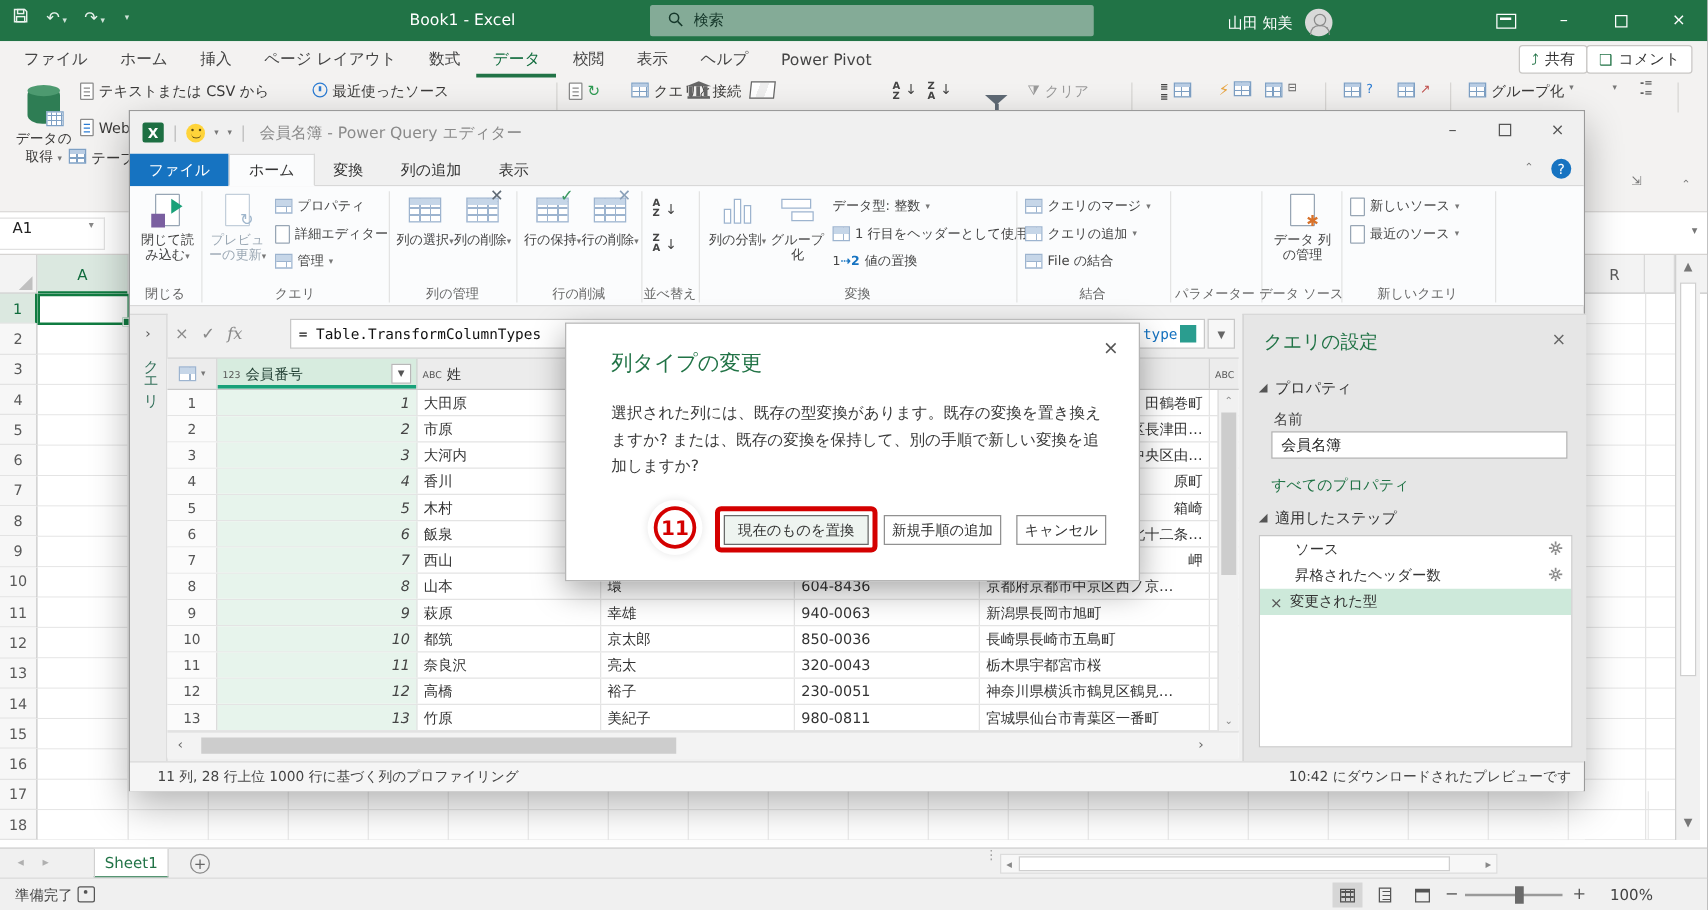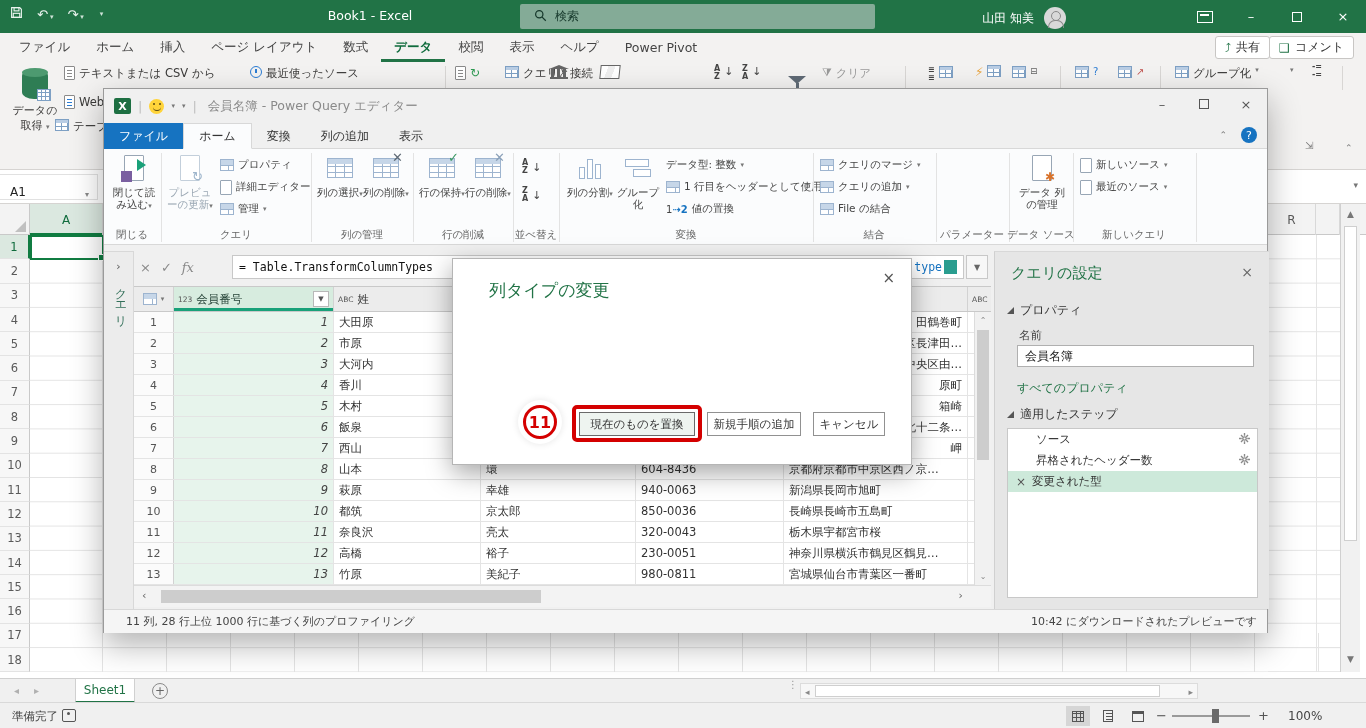--- a/index.html
+++ b/index.html
@@ -21,21 +21,21 @@
   .avatar::after{content:"";position:absolute;left:4px;top:13px;width:14px;height:7px;border-radius:7px 7px 0 0;border:1.5px solid #8a8a8a;border-bottom:none}
   .winbtns{position:absolute;right:0;top:0;height:33px;display:flex}
   .winbtns>div{width:46px;height:33px;display:flex;align-items:center;justify-content:center;font-size:13px;color:#fff}
   .ribdisp{width:16px;height:12px;border:1.3px solid #fff;position:relative}
   .ribdisp::after{content:"";position:absolute;left:2px;top:2px;width:9px;height:2px;background:#fff}
 
   
   .xl-ribbon{position:absolute;left:0;top:33px;width:1366px;height:137px;background:#f3f2f1;border-bottom:1px solid #d6d4d2}
   .etabs{position:absolute;left:6px;top:0;height:29px;display:flex;align-items:center}
   .etab{padding:0 13px;font-size:12.5px;color:#444;height:29px;display:flex;align-items:center}
-  .etab.active{color:#0f6b3c;box-shadow:inset 0 -3px 0 #217346;font-weight:bold}
+  .etab.active{color:#0f6b3c;box-shadow:inset 0 -3px 0 #217346;font-weight:normal}
   .share-btn,.comment-btn{position:absolute;top:3px;height:23px;background:#fff;border:1px solid #c8c6c4;border-radius:3px;
       display:flex;align-items:center;gap:5px;padding:0 9px;font-size:12px;color:#333}
   .share-btn{right:96px}.comment-btn{right:12px}
   .ico-g{color:#217346;font-size:12px}
   .rb-item{position:absolute;display:flex;align-items:flex-start;gap:4px;font-size:11.5px;color:#3b3a39;white-space:nowrap}
   .i-doc{display:inline-block;width:11px;height:14px;background:#fff;border:1px solid #8a8a8a;border-radius:1px;position:relative}
   .i-doc::after{content:"";position:absolute;left:2px;top:3px;width:5px;height:1px;background:#8a8a8a;box-shadow:0 3px 0 #8a8a8a,0 6px 0 #8a8a8a}
   .i-doc.blue::after{background:#2b7cd3;box-shadow:0 3px 0 #2b7cd3,0 6px 0 #2b7cd3}
   .i-clock{display:inline-block;width:12px;height:12px;border:1.3px solid #2b7cd3;border-radius:50%;position:relative}
   .i-clock::after{content:"";position:absolute;left:4px;top:2px;width:1.5px;height:4px;background:#2b7cd3}
@@ -57,22 +57,22 @@
   .i-az{display:inline-flex;flex-direction:column;font-size:8px;line-height:8px;font-weight:bold;color:#444}
   .dar{font-size:11px;color:#444}
   .i-funnel{display:inline-block;width:0;height:0;border-left:9px solid transparent;border-right:9px solid transparent;border-top:11px solid transparent;position:relative}
   .i-funnel::before{content:"";position:absolute;left:-9px;top:-12px;border-left:9px solid transparent;border-right:9px solid transparent;border-top:8px solid #5f6a75}
   .i-funnel::after{content:"";position:absolute;left:-1.5px;top:-5px;width:3px;height:8px;background:#5f6a75}
   .dim{color:#9a9a9a}
   .flash{color:#e8a33d;font-size:12px}
 
   
   .fx-row{position:absolute;left:0;top:170px;width:1366px;height:34px;background:#fff;border-bottom:1px solid #d6d4d2}
-  .namebox{position:absolute;left:0;top:4px;width:98px;height:26px;border:1px solid #e1e1e1;border-left:none;
-     display:flex;align-items:flex-end;padding-left:10px;font-size:12px;color:#222}
+  .namebox{position:absolute;left:0;top:4px;width:84px;height:26px;border:1px solid #e1e1e1;border-left:none;
+     display:flex;align-items:flex-start;padding-left:10px;font-size:12px;color:#222}
   .namebox .dd{margin-left:auto;margin-right:8px;font-size:8px;color:#888}
   .fx-exp{position:absolute;right:8px;top:10px;font-size:9px;color:#777}
 
   
   .xgrid{position:absolute;left:0;top:204px;width:1366px;height:474px;background:#fff}
   .ghead{position:absolute;left:0;top:0;width:1366px;height:31px;background:#f3f3f3;border-bottom:1px solid #c9c9c9}
   .gcorner{position:absolute;left:0;top:0;width:30px;height:31px;border-right:1px solid #c9c9c9;position:absolute}
   .gcorner::after{content:"";position:absolute;right:3px;bottom:3px;border-left:11px solid transparent;border-bottom:11px solid #c0c0c0}
   .colh{position:absolute;top:0;height:31px;display:flex;align-items:center;justify-content:center;font-size:12px;color:#5a5a5a;border-right:1px solid #d8d8d8}
   .colh.sel{background:#dbe8e0;color:#0f6b3c;box-shadow:inset 0 -2px 0 #107c41}
@@ -905,20 +905,21 @@
     <div class="pq-status">
       <span class="pqs-l">11 列, 28 行</span>
       <span class="pqs-m">上位 1000 行に基づく列のプロファイリング</span>
       <span class="pqs-r">10:42 にダウンロードされたプレビューです</span>
     </div>
   </div>
 
   <div class="dlg">
     <div class="dlg-x">×</div>
     <div class="dlg-title">列タイプの変更</div>
+    <div class="dlg-body">選択された列には、既存の型変換があります。既存の変換を置き換えますか? または、既存の変換を保持して、別の手順で新しい変換を追加しますか?</div>
     <div class="dbtn primary">現在のものを置換</div>
     <div class="dbtn second">新規手順の追加</div>
     <div class="dbtn cancel">キャンセル</div>
     <div class="redbox"></div>
     <div class="redcirc">11</div>
   </div>
 
 </div>
 
 </body></html>

